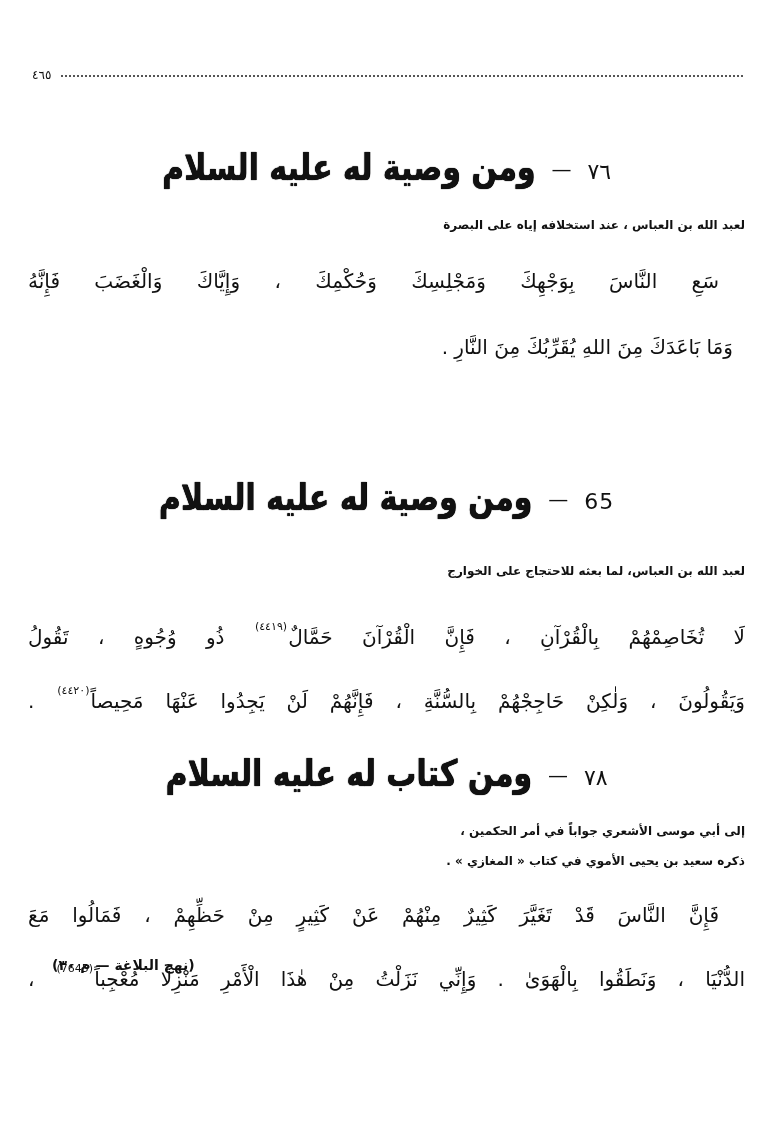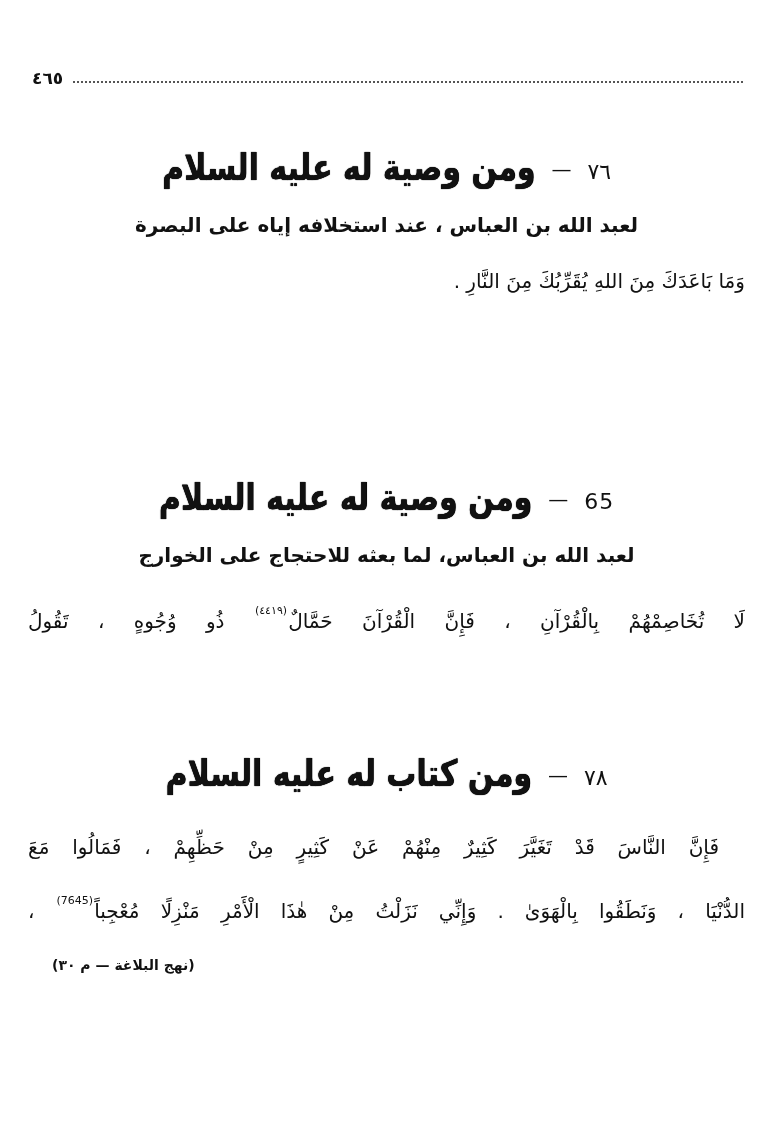--- a/index.html
+++ b/index.html
@@ -18,46 +18,46 @@
     position:absolute;top:68px;right:30px;left:32px;
     display:flex;align-items:flex-end;gap:10px;
     font-size:15px;font-weight:700;
   }
   .head-title{white-space:nowrap;line-height:1.4;}
   .leader{
     flex:1 1 auto;height:0;
     border-bottom:2px dotted #555;
     margin-bottom:5px;
   }
-  .page-num{white-space:nowrap;font-size:17px;font-weight:700;letter-spacing:2px;}
+  .page-num{white-space:nowrap;font-size:12px;font-weight:400;letter-spacing:2px;}
   
   .chapter{position:absolute;right:28px;left:28px;}
   .sec-head{
     display:flex;justify-content:center;align-items:center;
     gap:16px;height:62px;
   }
   .sec-num{font-size:22px;font-weight:400;letter-spacing:1px;}
   .sec-dash{font-size:20px;transform:translateY(-2px);}
   .calligraphy{
     font-size:30px;font-weight:700;letter-spacing:-1px;
     transform:scaleY(1.22);transform-origin:center bottom;
     text-shadow:0 0 1px #000, 0.4px 0 0 #000;
     white-space:nowrap;
   }
   .subtitle{
-    text-align:center;font-size:20px;font-weight:700;line-height:30px;
+    font-size:12px;font-weight:700;line-height:30px;
   }
   
   .body-text{margin-top:6px;}
   .jline{
     font-size:20px;line-height:54px;margin:0;
     text-align:justify;text-align-last:justify;
   }
   .eline{
-    font-size:20px;line-height:54px;margin:0;
+    font-size:20px;line-height:54px;margin:12px;
     text-align:right;text-align-last:right;
   }
   .indent{padding-right:26px;}
   sup.fn{
     font-size:11px;font-weight:400;
     vertical-align:14px;letter-spacing:0;
     padding:0 1px;
   }
   
   .printer-footer{
@@ -77,42 +77,46 @@
   </header>
 
   <section class="chapter" style="top:140px;">
     <div class="sec-head">
       <span class="sec-num">٧٦</span>
       <span class="sec-dash">—</span>
       <span class="calligraphy">ومن وصية له عليه السلام</span>
     </div>
     <div class="subtitle" style="margin-top:8px;">لعبد الله بن العباس ، عند استخلافه إياه على البصرة</div>
     <div class="body-text" style="margin-top:14px;">
+      <p class="jline indent"><span>سَعِ النَّاسَ بِوَجْهِكَ وَمَجْلِسِكَ وَحُكْمِكَ ، وَإِيَّاكَ وَالْغَضَبَ فَإِنَّهُ</span></p>
       <p class="eline"><span>وَمَا بَاعَدَكَ مِنَ اللهِ يُقَرِّبُكَ مِنَ النَّارِ .</span></p>
     </div>
   </section>
 
   <section class="chapter" style="top:470px;">
     <div class="sec-head">
       <span class="sec-num">65</span>
       <span class="sec-dash">—</span>
       <span class="calligraphy">ومن وصية له عليه السلام</span>
     </div>
-    <div class="subtitle" style="margin-top:8px;">لعبد الله بن العباس، لما بعثه للاحتجاج على الخوارج</div>
+    <div class="subtitle" style="margin-top:24px;">لعبد الله بن العباس، لما بعثه للاحتجاج على الخوارج</div>
     <div class="body-text" style="margin-top:14px;">
       <p class="jline"><span>لَا تُخَاصِمْهُمْ بِالْقُرْآنِ ، فَإِنَّ الْقُرْآنَ حَمَّالٌ</span><sup class="fn">(٤٤١٩)</sup><span> ذُو وُجُوهٍ ، تَقُولُ</span></p>
+      <p class="jline"><span>وَيَقُولُونَ ، وَلٰكِنْ حَاجِجْهُمْ بِالسُّنَّةِ ، فَإِنَّهُمْ لَنْ يَجِدُوا عَنْهَا مَحِيصاً</span><sup class="fn">(٤٤٢٠)</sup><span> .</span></p>
     </div>
   </section>
 
   <section class="chapter" style="top:746px;">
     <div class="sec-head">
       <span class="sec-num">٧٨</span>
       <span class="sec-dash">—</span>
       <span class="calligraphy">ومن كتاب له عليه السلام</span>
     </div>
+    <div class="subtitle" style="margin-top:8px;">إلى أبي موسى الأشعري جواباً في أمر الحكمين ،</div>
+    <div class="subtitle">ذكره سعيد بن يحيى الأموي في كتاب « المغازي » .</div>
     <div class="body-text" style="margin-top:12px;">
       <p class="jline indent"><span>فَإِنَّ النَّاسَ قَدْ تَغَيَّرَ كَثِيرٌ مِنْهُمْ عَنْ كَثِيرٍ مِنْ حَظِّهِمْ ، فَمَالُوا مَعَ</span></p>
       <p class="jline"><span>الدُّنْيَا ، وَنَطَقُوا بِالْهَوَىٰ . وَإِنِّي نَزَلْتُ مِنْ هٰذَا الْأَمْرِ مَنْزِلًا مُعْجِباً</span><sup class="fn">(7645)</sup><span> ،</span></p>
     </div>
   </section>
 
   <div class="printer-footer">(نهج البلاغة — م ٣٠)</div>
 
 </div>
 

